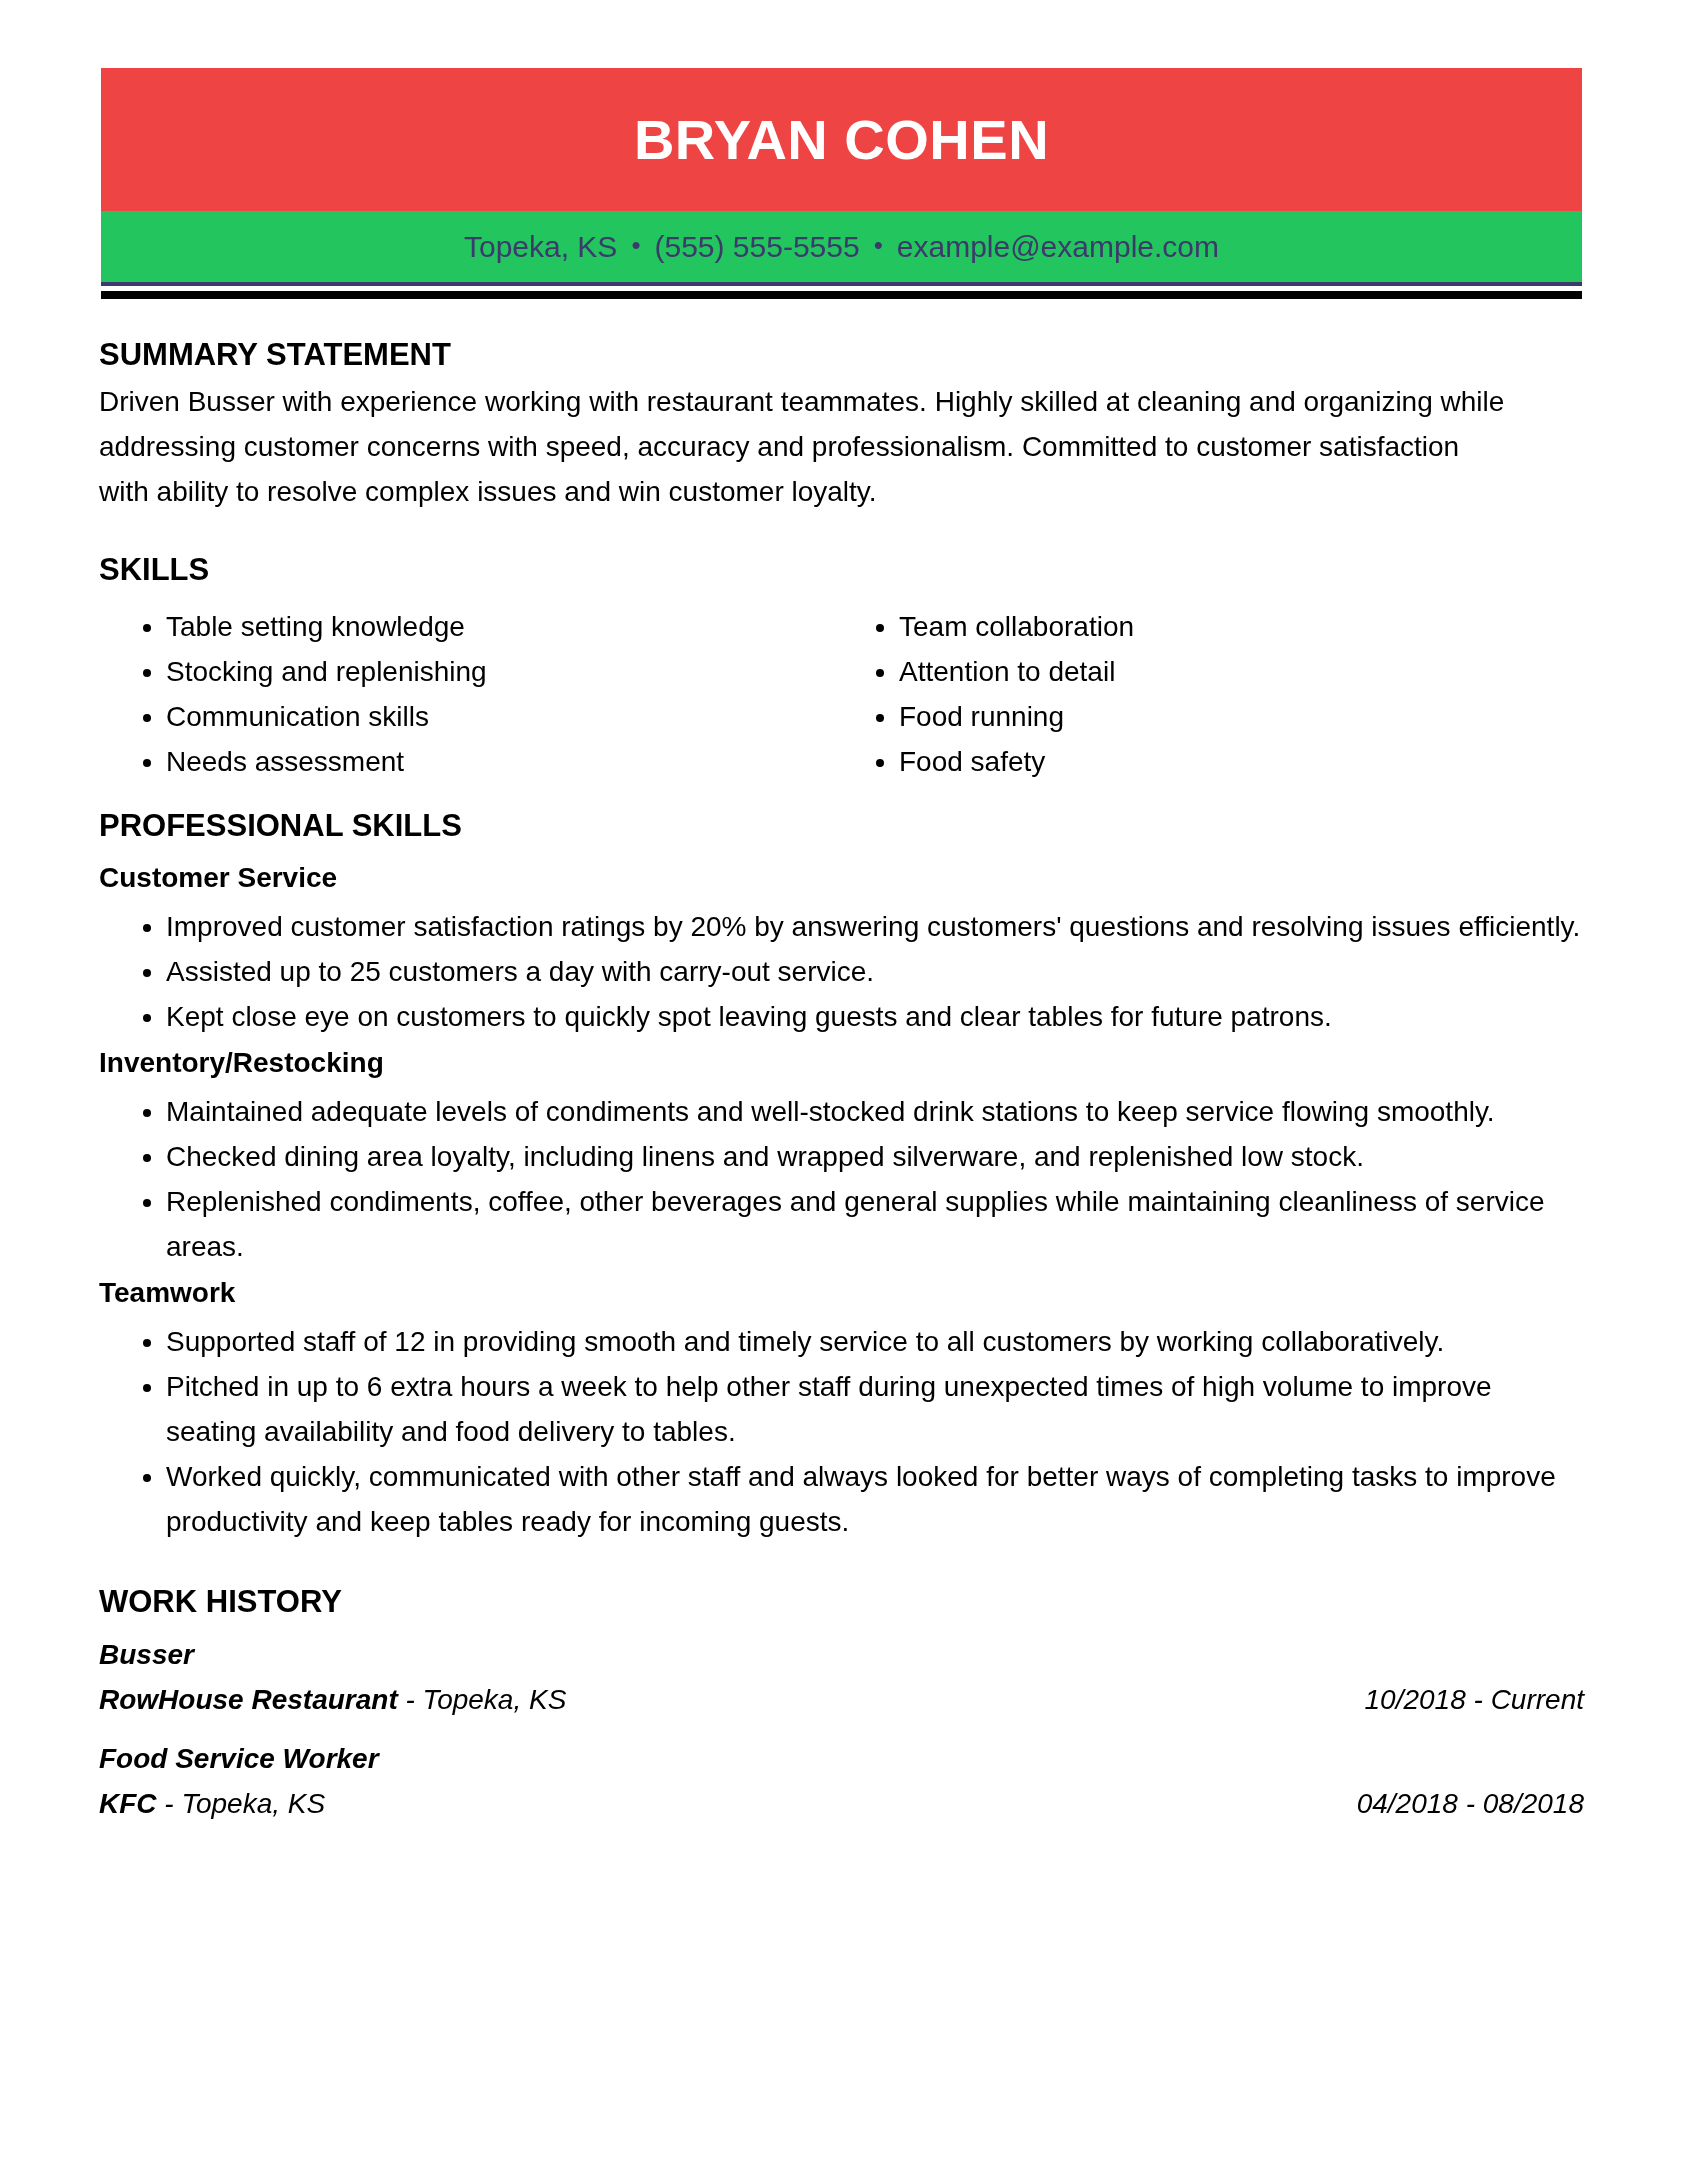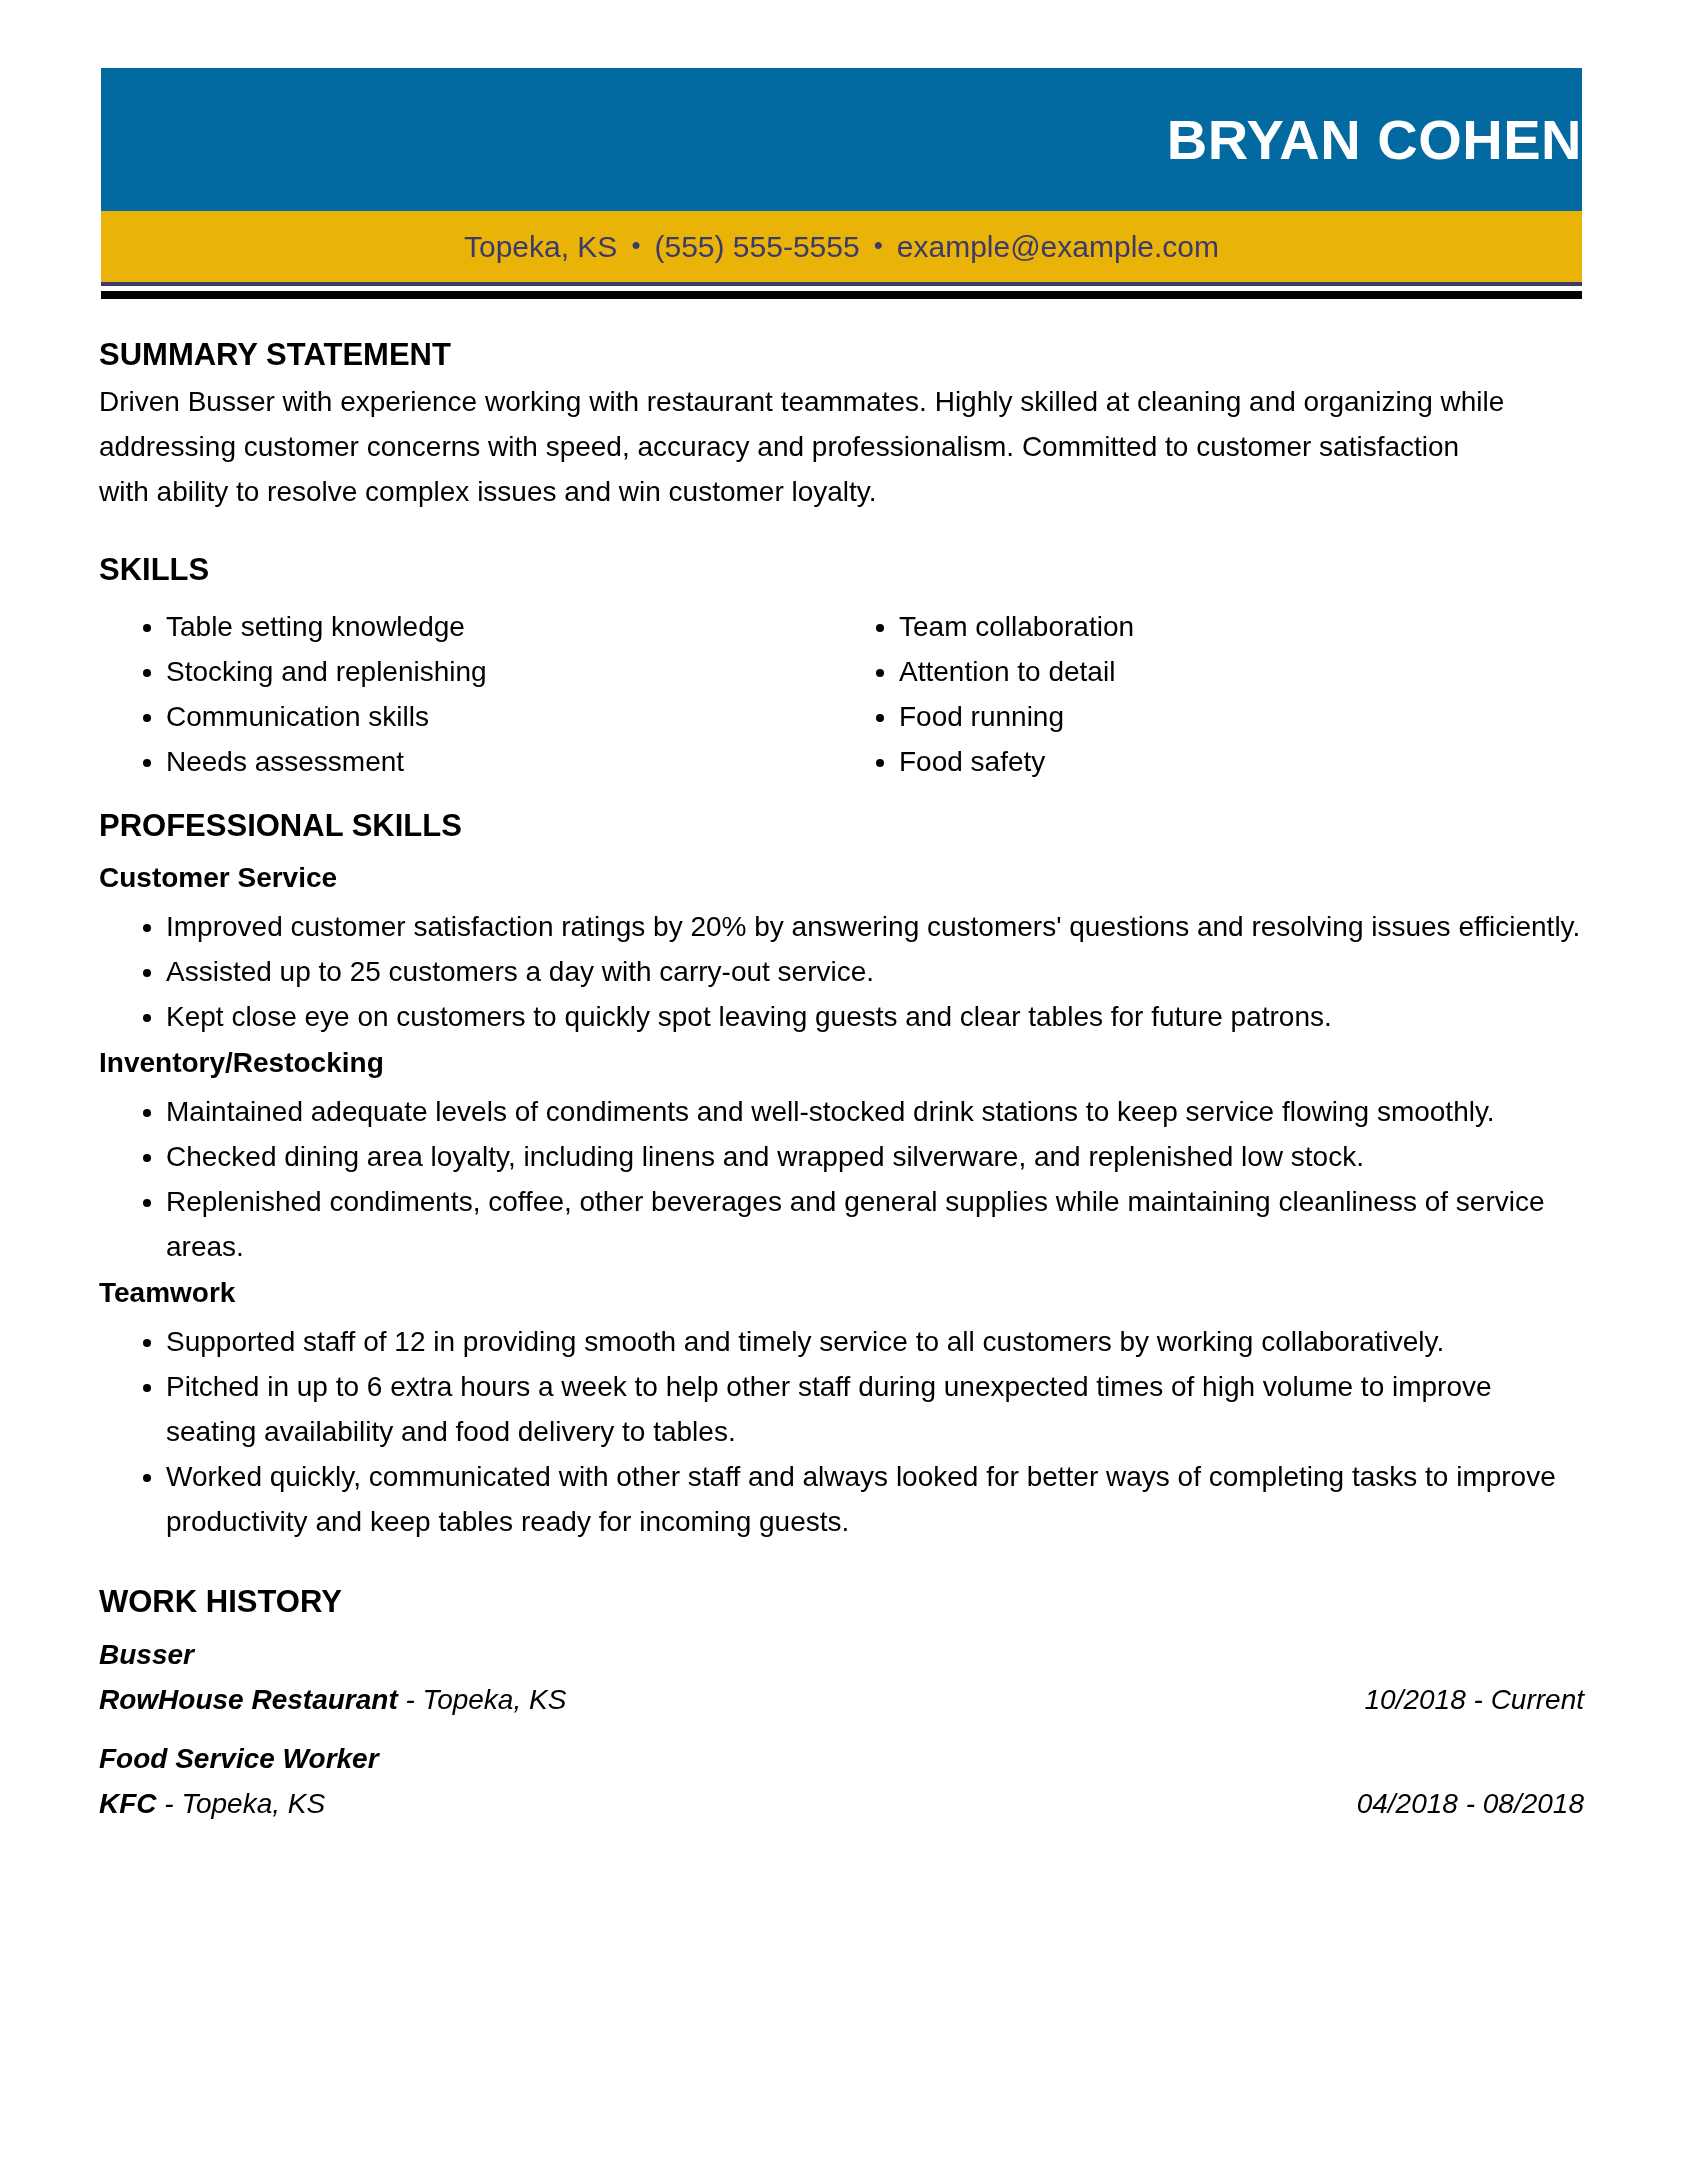--- a/index.html
+++ b/index.html
@@ -13,36 +13,36 @@
     font-family: "Liberation Sans", "DejaVu Sans", sans-serif;
     color: #000000;
     overflow: hidden;
   }
   .page { width: 1683px; height: 2178px; position: relative; }
 
   
   .banner {
     margin: 68px 101px 0 101px;
     height: 143px;
-    background: #0369a1;
+    background: #ef4444;
     display: flex;
     align-items: center;
-    justify-content: flex-end;
+    justify-content: center;
   }
   .candidate-name {
     margin: 0;
     font-size: 56px;
     font-weight: bold;
     letter-spacing: 0.5px;
     color: #ffffff;
   }
   .contact-strip {
     margin: 0 101px;
     height: 71px;
-    background: #eab308;
+    background: #22c55e;
     display: flex;
     align-items: center;
     justify-content: center;
     font-size: 30px;
     color: #3B3A6B;
   }
   .contact-strip .piece { white-space: pre; }
   .contact-strip .sep {
     margin: 0 14px;
     font-size: 26px;

